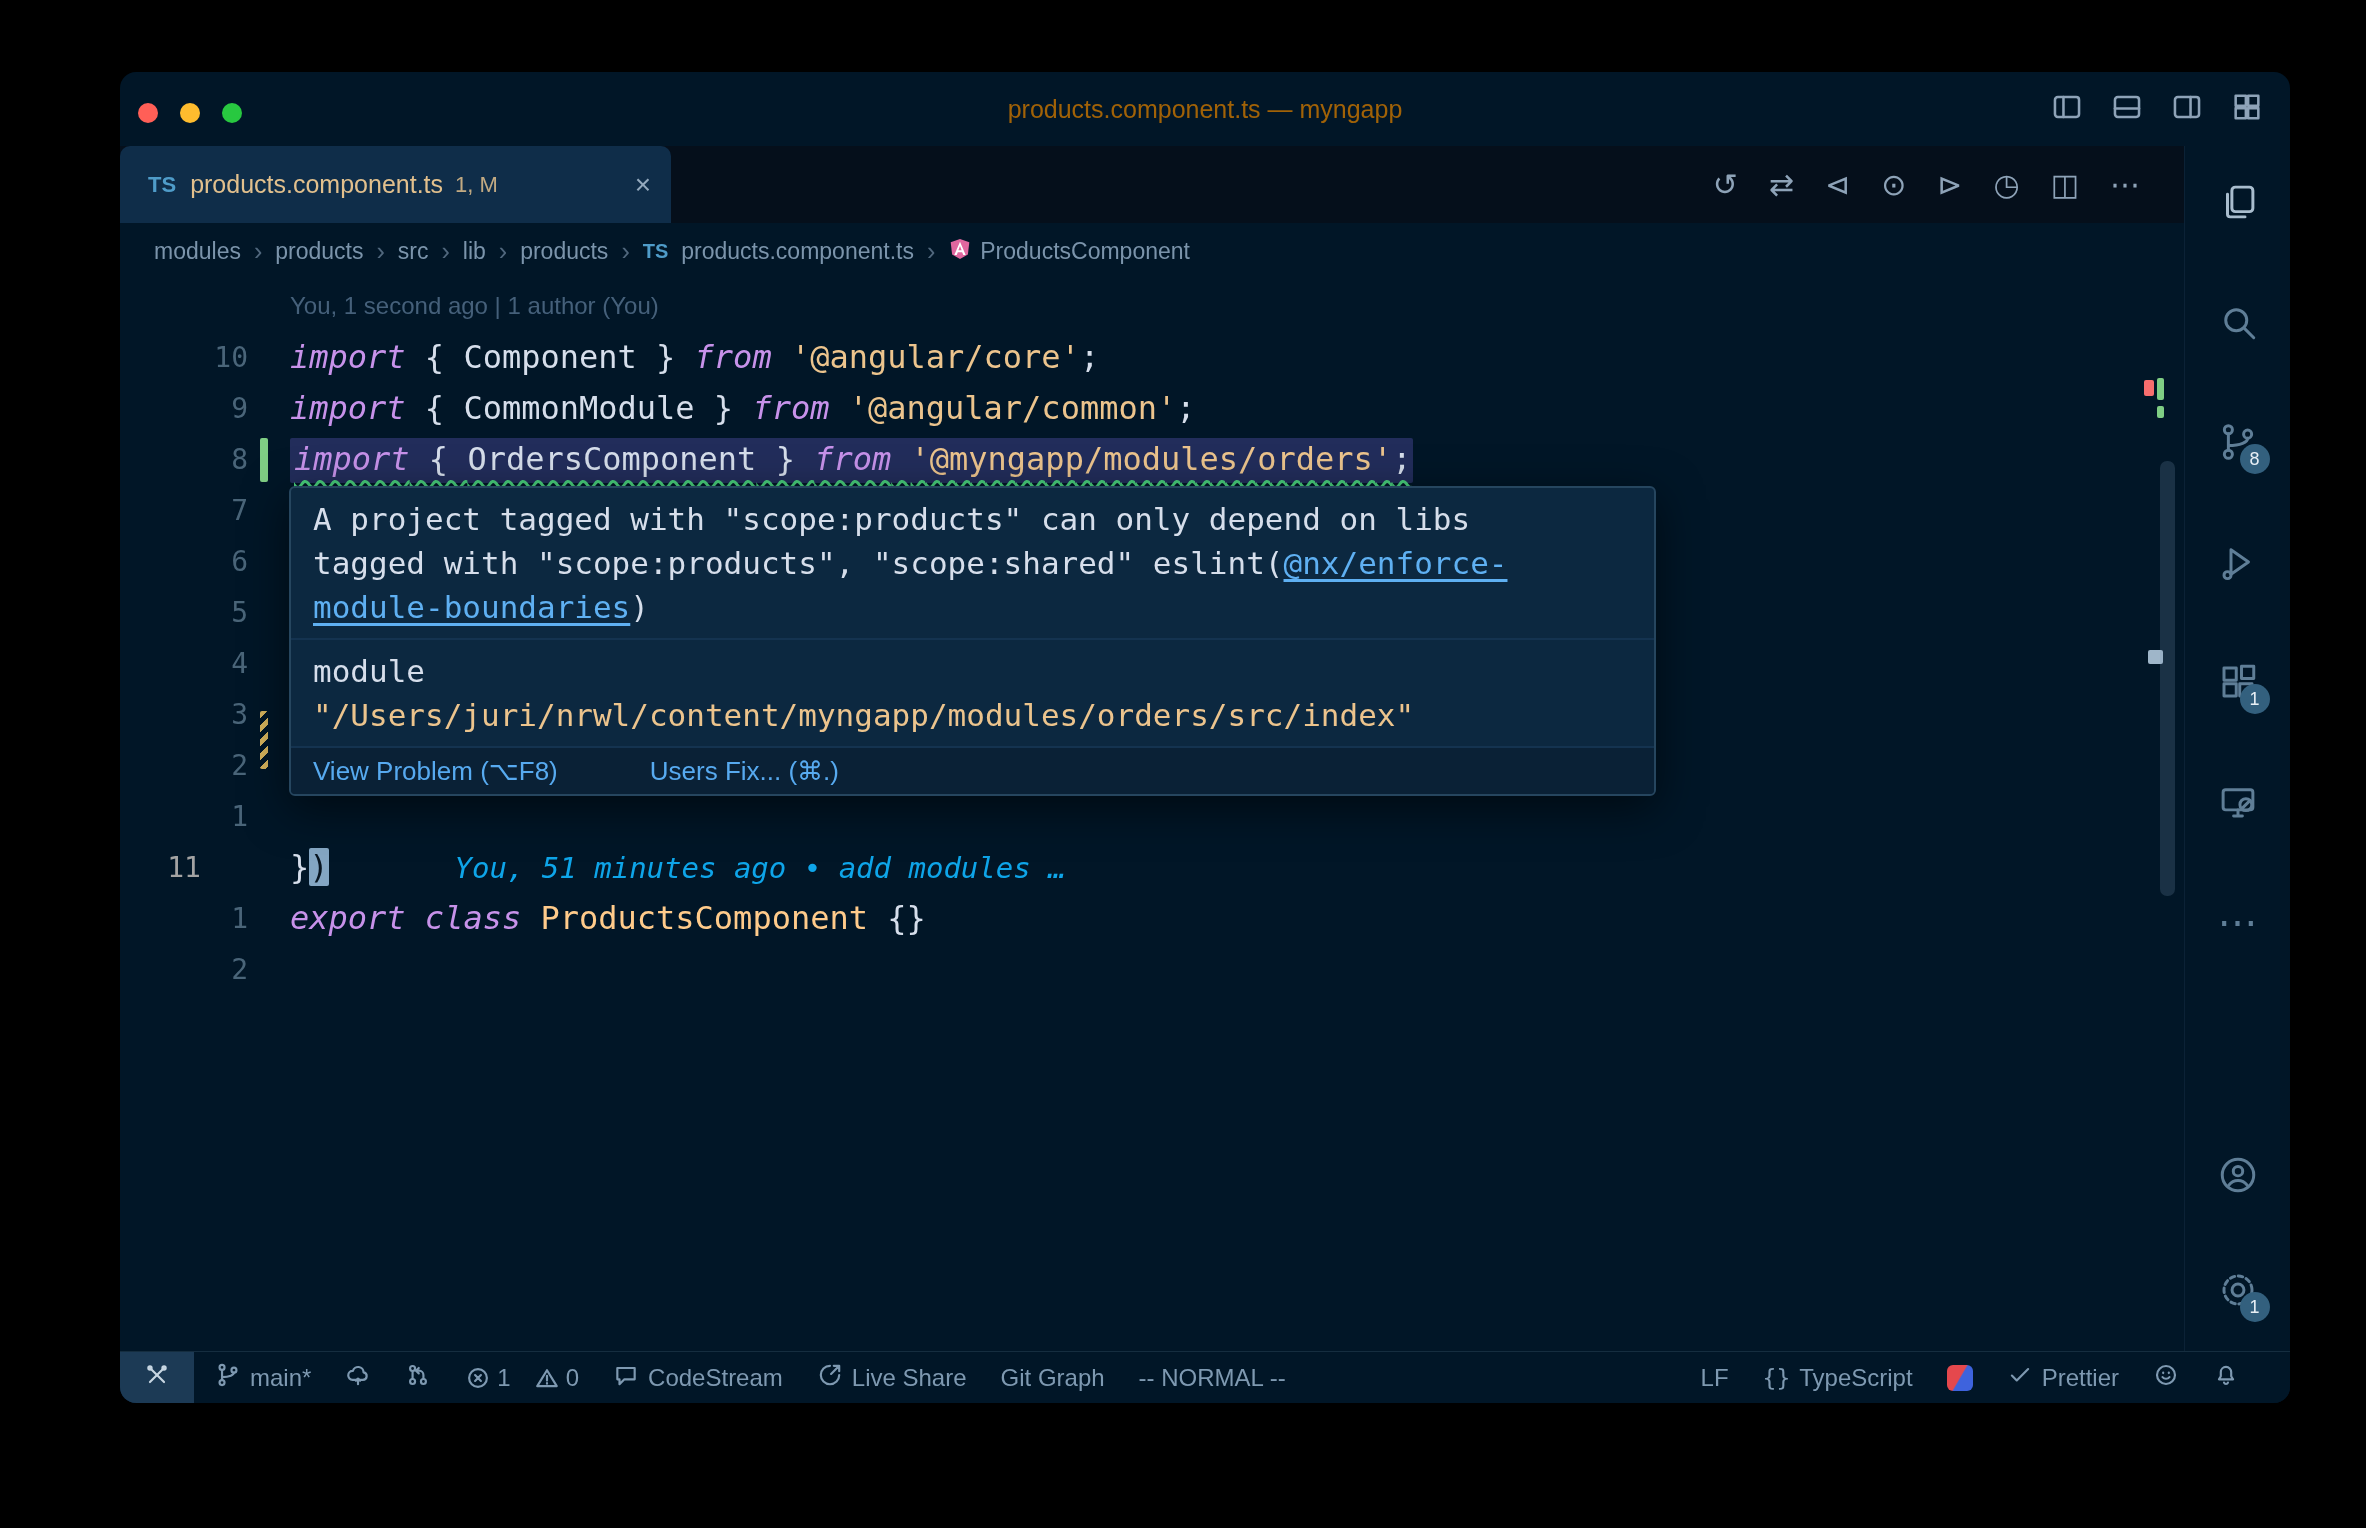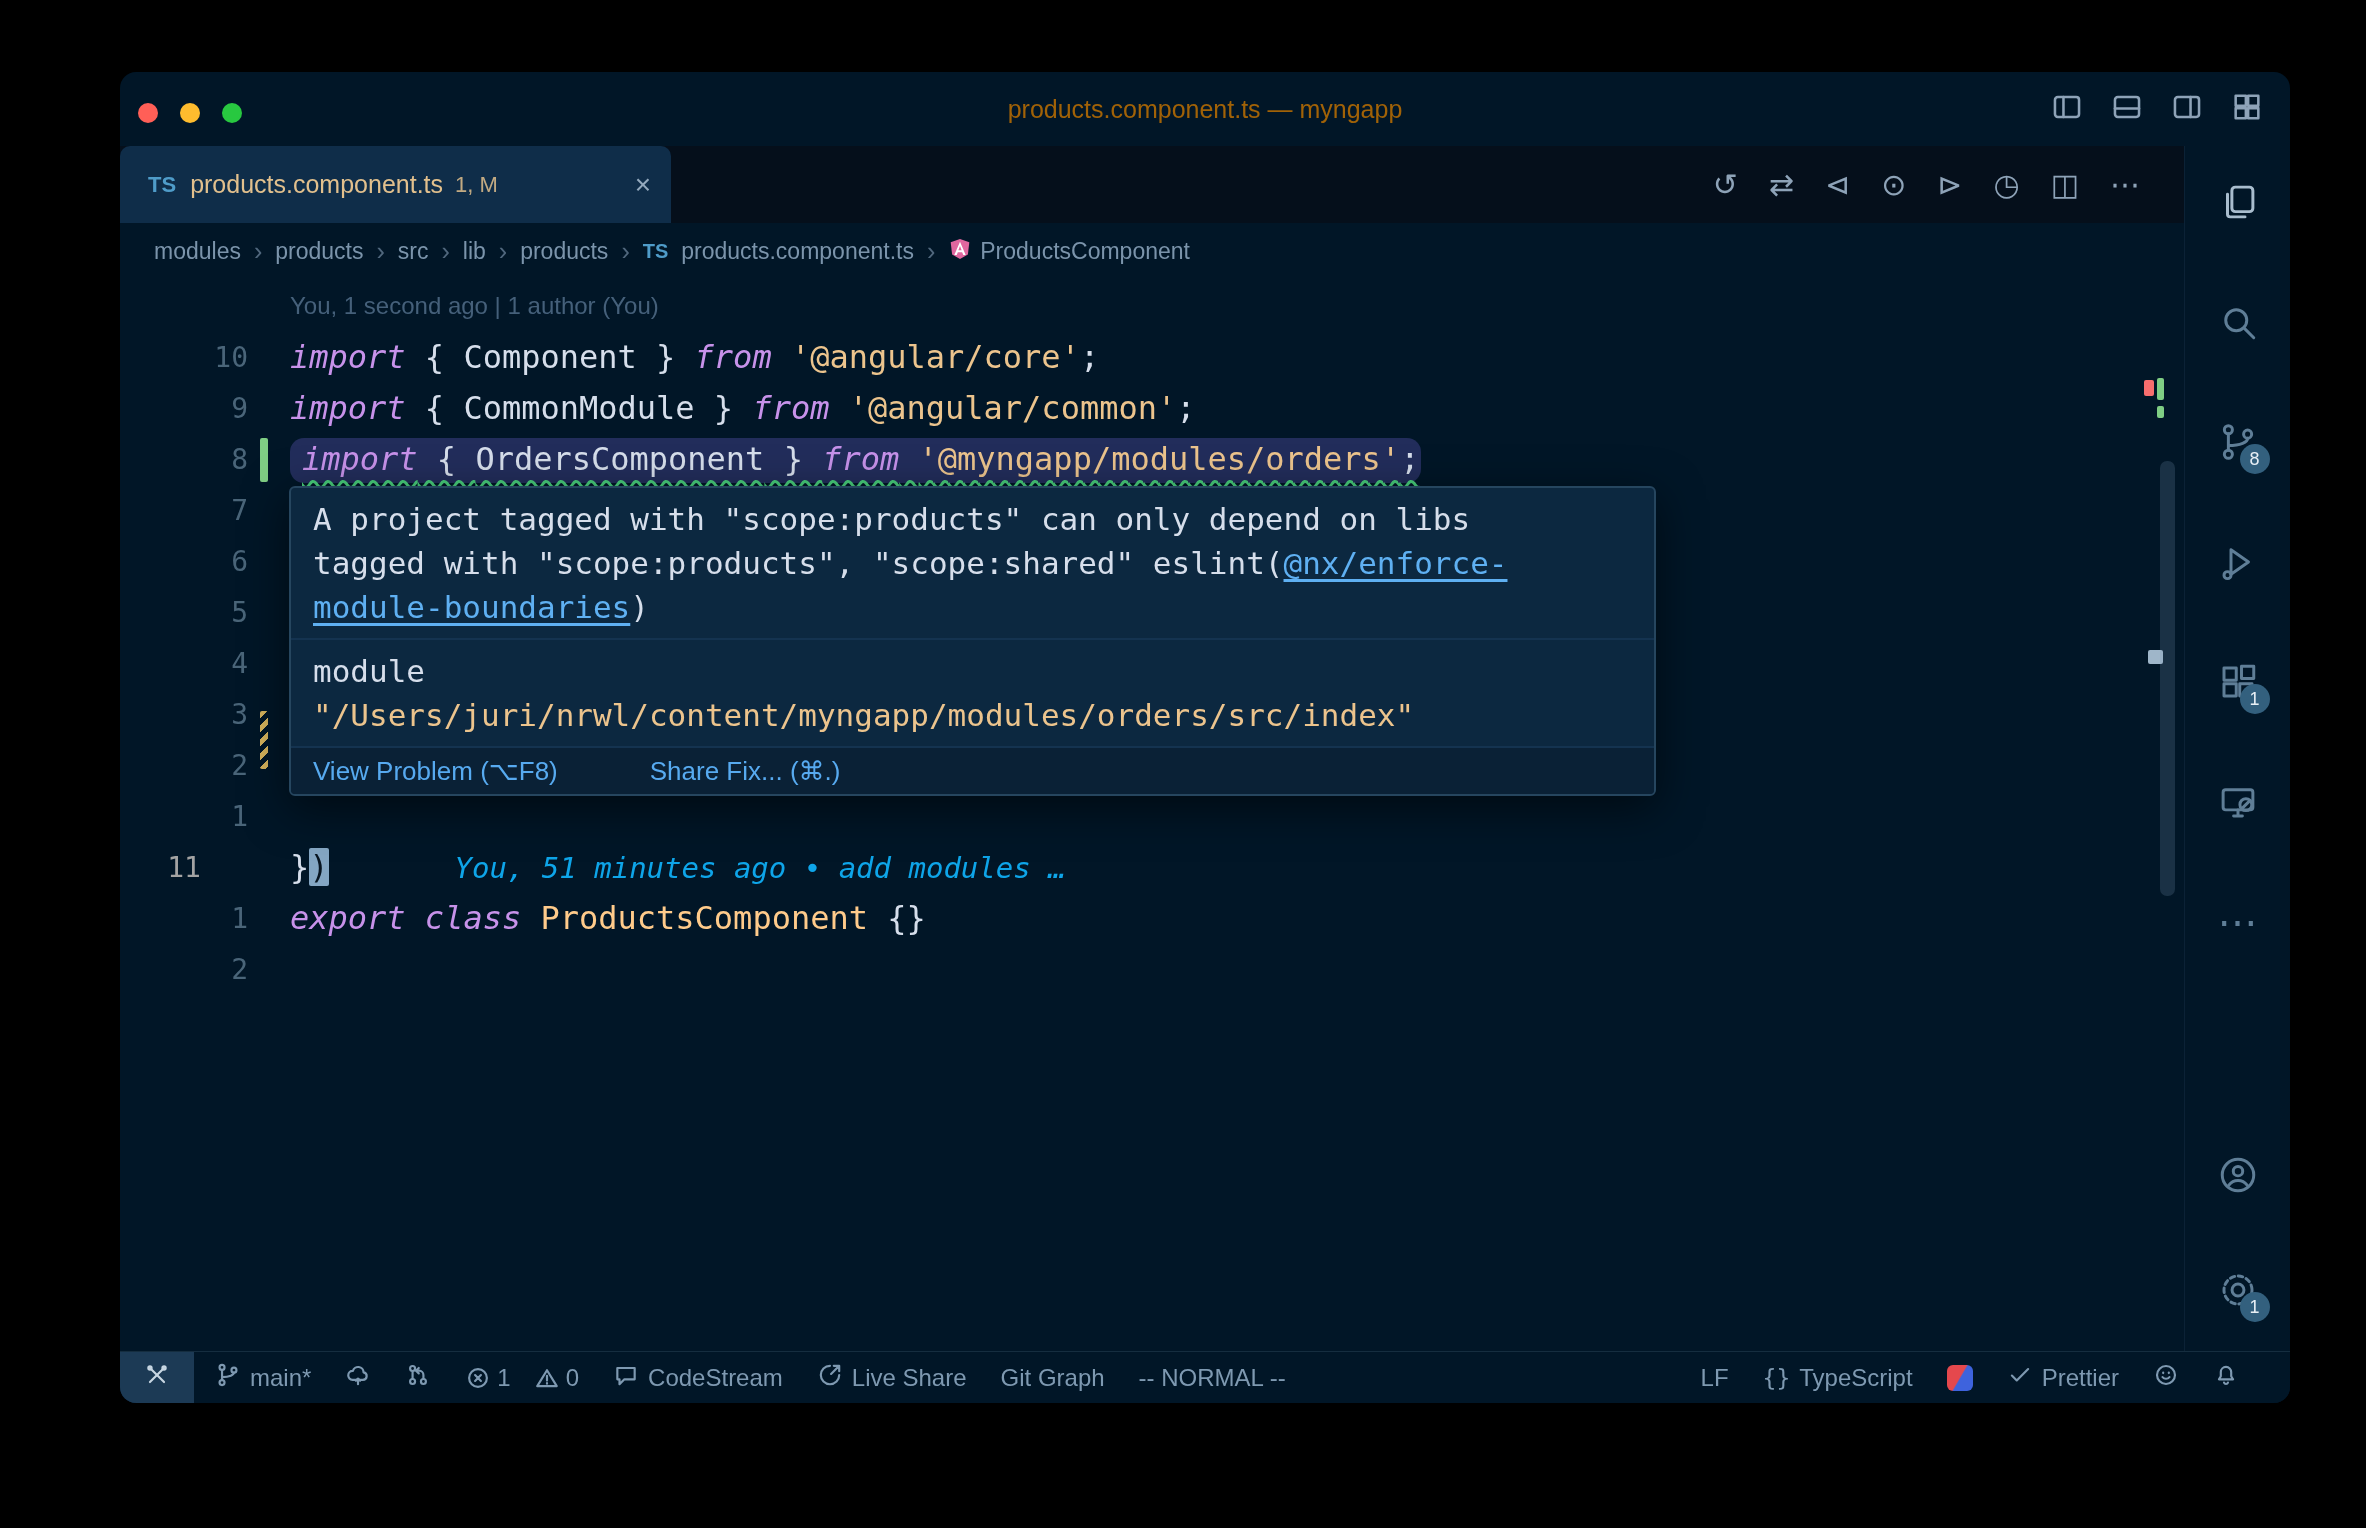--- a/index.html
+++ b/index.html
@@ -35,21 +35,21 @@
   .num.cur{color:#a3a3a3;text-align:center;}
   .gmark{position:absolute;left:140px;width:8px;border-radius:2px;}
   .gmark.added{top:4px;height:44px;background:#7fce84;}
   .gmark.modified{top:22px;height:58px;background:repeating-linear-gradient(135deg,#d6b35c 0 5px,rgba(0,0,0,0) 5px 10px);}
   .codespan{position:absolute;left:170px;top:0;font-family:"DejaVu Sans Mono",monospace;font-size:32px;line-height:51px;white-space:pre;color:#d6deeb;}
   .c-kw{color:#c792ea;font-style:italic;}
   .c-fg{color:#d6deeb;}
   .c-str{color:#ecc48d;}
   .c-cls{color:#ffcb8b;}
   .c-cursor{background:#84a6c3;color:#081521;border-radius:2px;}
-  .hl{background:rgba(113,98,212,.30);padding:2px 2px 5px 12px;border-radius:14px;
+  .hl{background:rgba(113,98,212,.30);padding:2px 2px 5px 4px;border-radius:2px;
       text-decoration-line:underline;text-decoration-style:wavy;text-decoration-color:#49d17d;text-decoration-thickness:3px;text-underline-offset:10px;}
   .blame{font-style:italic;color:#0ea5e9;font-size:29px;margin-left:126px;}
   
   .popup{position:absolute;left:169px;top:208px;width:1367px;background:#0c2840;border:2px solid #26465f;border-radius:6px;box-shadow:0 12px 45px rgba(0,0,0,.55);z-index:6;box-sizing:border-box;overflow:hidden;}
   .p-sec{padding:9px 22px;}
   .p-sec + .p-sec{border-top:2px solid #143350;}
   .p-line{white-space:pre;font-family:"DejaVu Sans Mono",monospace;font-size:31px;line-height:44px;color:#d6deeb;}
   .c-link{color:#5fb0f2;text-decoration:underline;text-underline-offset:5px;}
   .p-actions{display:flex;align-items:center;gap:92px;height:46px;padding:0 22px;background:#0a2136;border-top:2px solid #143350;font-size:26px;color:#57aaf0;font-family:"Liberation Sans",sans-serif;}
   
@@ -211,21 +211,21 @@
           <div class="p-line"><span class="c-fg">A project tagged with "scope:products" can only depend on libs</span></div>
           <div class="p-line"><span class="c-fg">tagged with "scope:products", "scope:shared" eslint(</span><span class="c-link">@nx/enforce-</span></div>
           <div class="p-line"><span class="c-link">module-boundaries</span><span class="c-fg">)</span></div>
         </div>
       <div class="p-sec" id="p-mod">
           <div class="p-line"><span class="c-fg">module</span></div>
           <div class="p-line"><span class="c-str">"/Users/juri/nrwl/content/myngapp/modules/orders/src/index"</span></div>
         </div>
       <div class="p-actions" id="p-actions">
           <span class="p-act">View Problem (⌥F8)</span>
-          <span class="p-act">Share Fix... (⌘.)</span>
+          <span class="p-act">Users Fix... (⌘.)</span>
         </div>
     </div>
 
     <div class="ruler-mark" style="left:2024px;top:102px;width:10px;height:16px;background:#f76e6e;"></div>
     <div class="ruler-mark" style="left:2037px;top:100px;width:7px;height:22px;background:#7fce84;"></div>
     <div class="ruler-mark" style="left:2037px;top:128px;width:7px;height:12px;background:#7fce84;"></div>
     <div class="ruler-mark" style="left:2028px;top:372px;width:15px;height:14px;background:#9fb6c9;"></div>
     <div class="slider"></div>
   </div>
 

